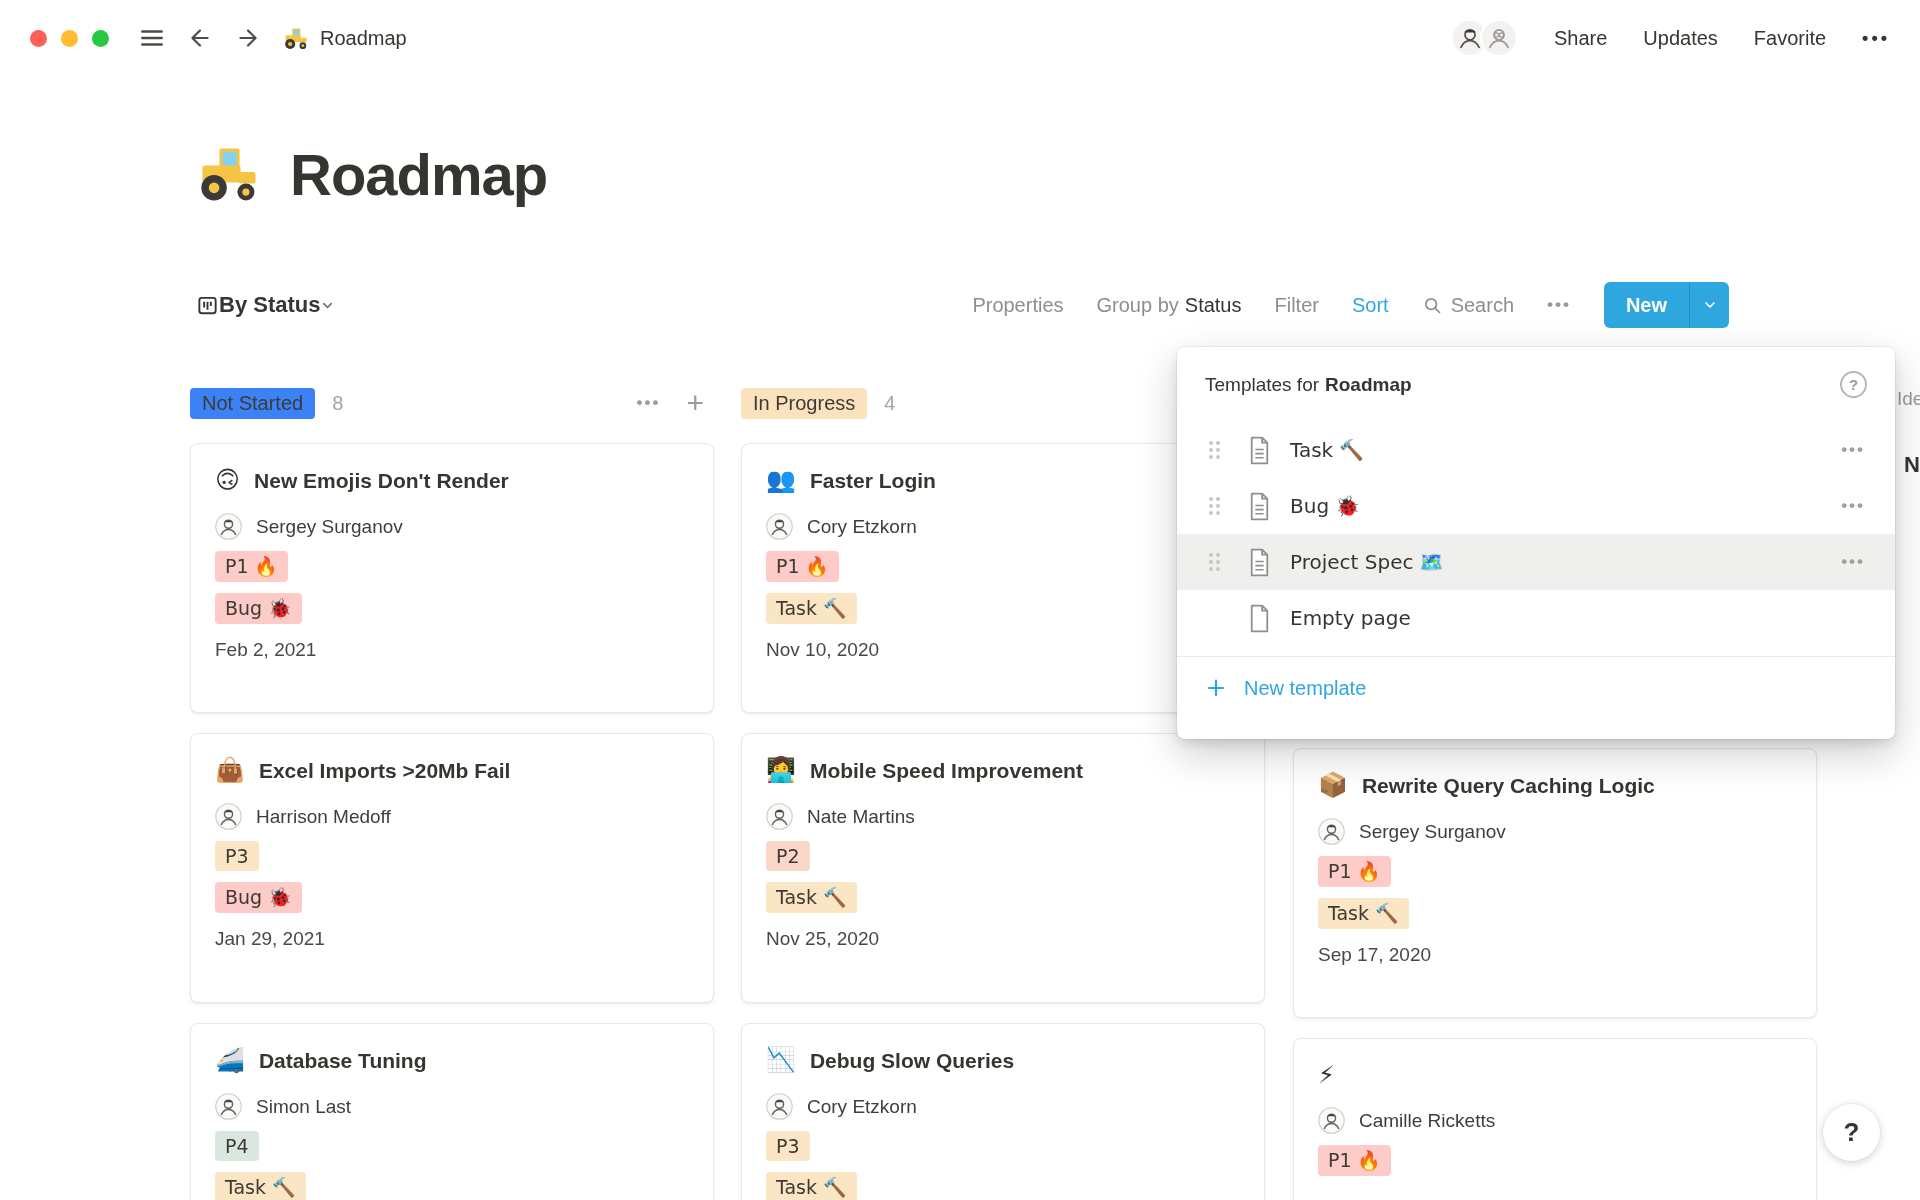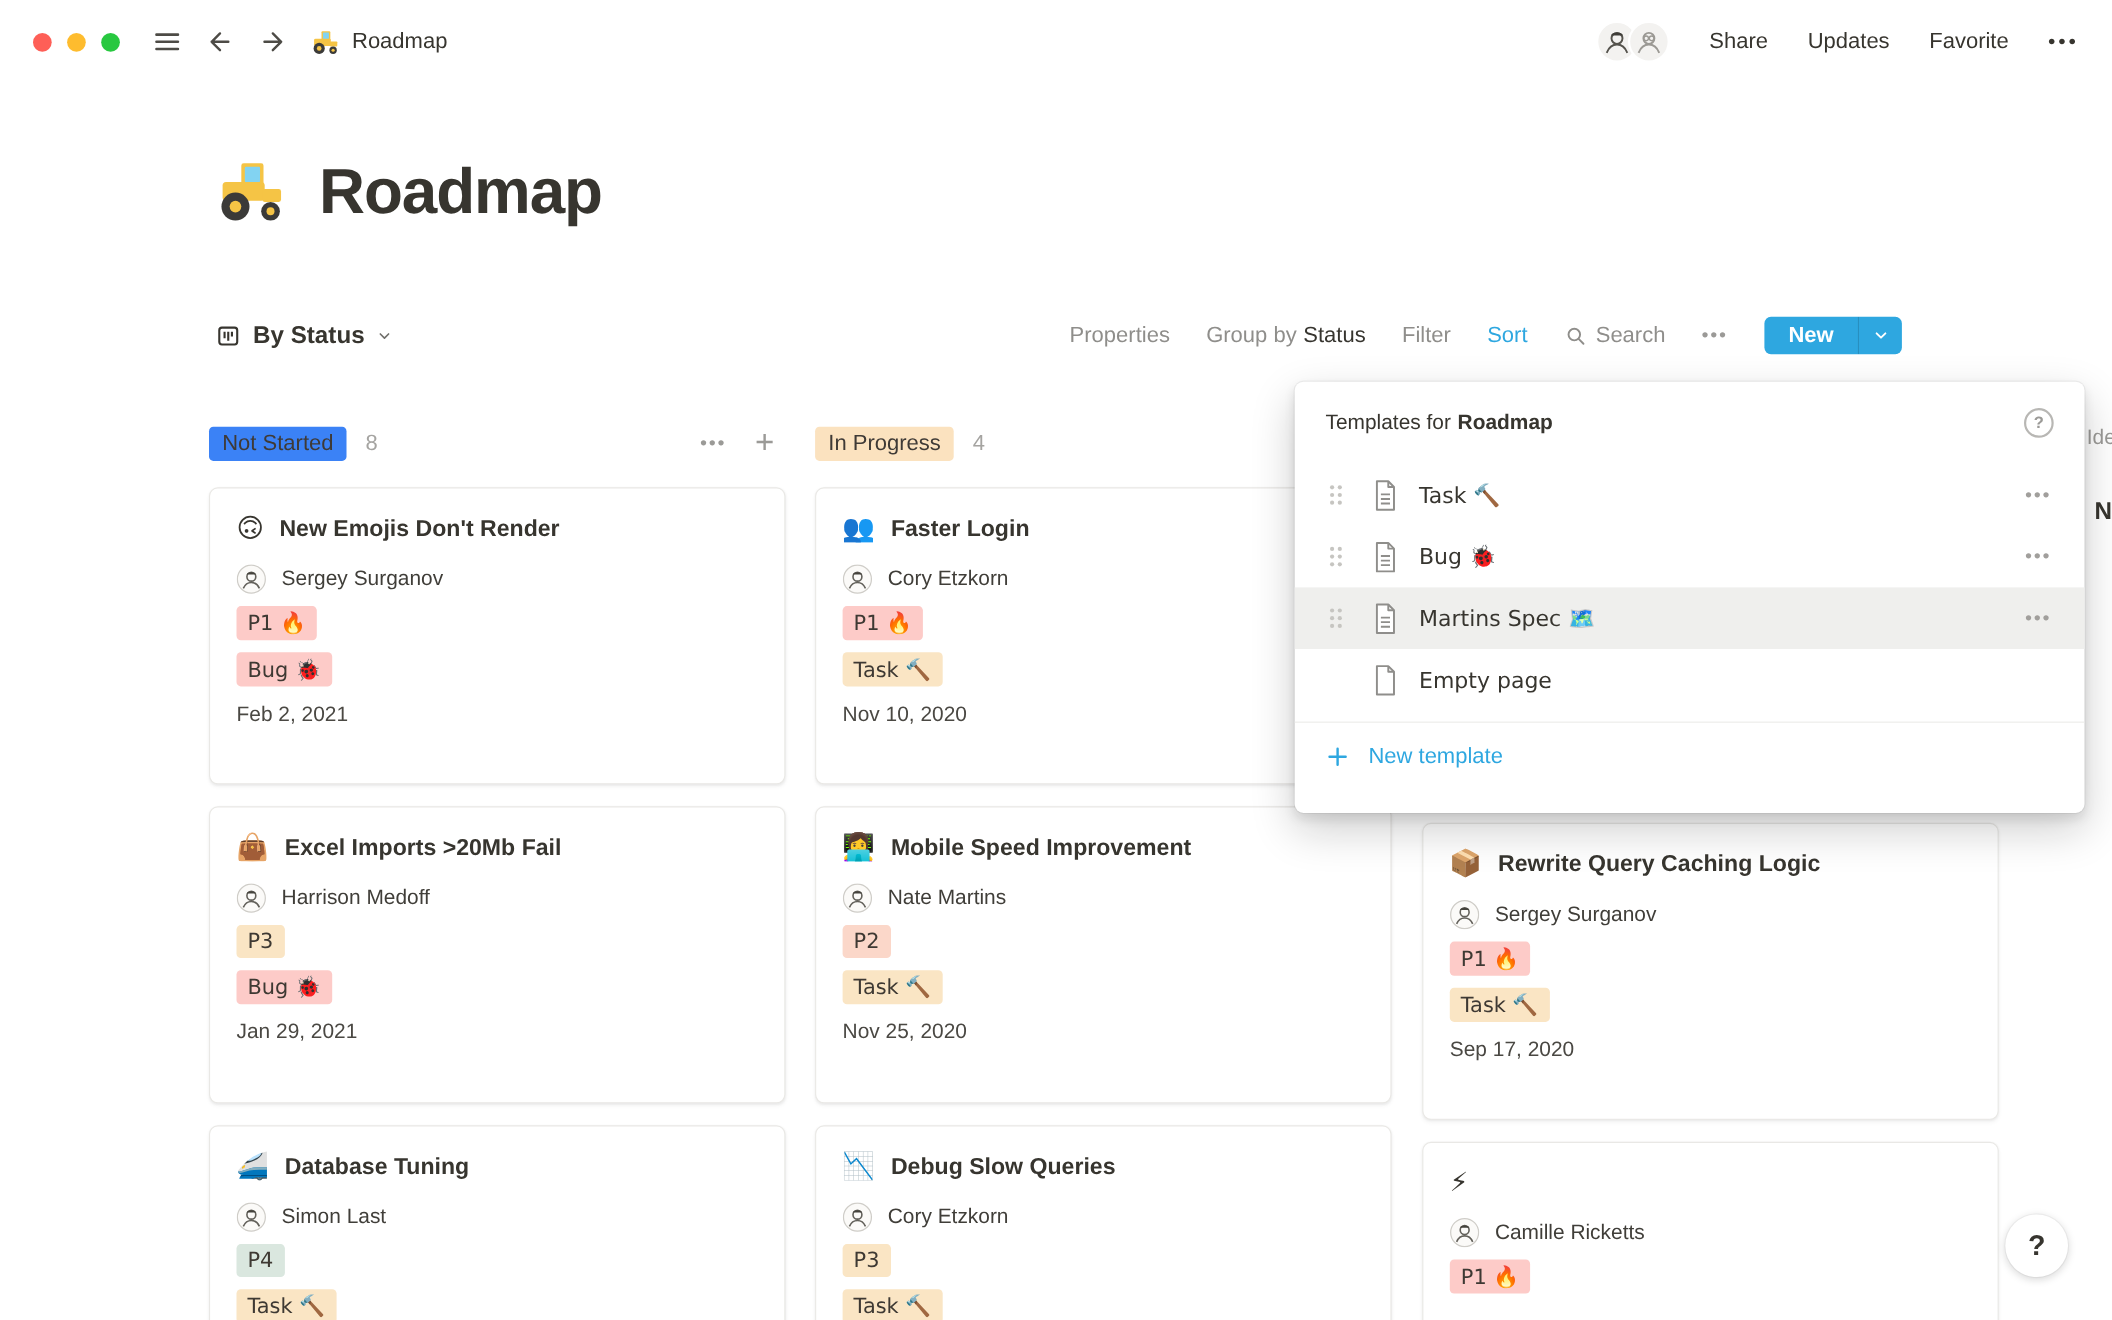--- a/index.html
+++ b/index.html
@@ -24,28 +24,28 @@
   .avatar-stack .tb-avatar{width:38px;height:38px;border-radius:50%;background:#F3F2F0;border:2px solid #fff;display:flex;align-items:center;justify-content:center;overflow:hidden;}
   .avatar-stack .tb-avatar + .tb-avatar{margin-left:-9px;}
   .tb-ellipsis{letter-spacing:3px;font-size:18px;font-weight:700;color:#37352F;}
 
   
   .page-heading{position:absolute;left:196px;top:140px;display:flex;align-items:center;gap:26px;}
   .page-heading h1{font-size:58px;font-weight:700;letter-spacing:-1px;color:#37352F;}
 
   
   .toolbar{position:absolute;left:196px;top:282px;width:1533px;height:46px;display:flex;align-items:center;}
-  .view-chip{display:flex;align-items:center;gap:11px;font-size:22px;font-weight:600;cursor:pointer;}
+  .view-chip{display:flex;align-items:center;gap:0;font-size:22px;font-weight:600;cursor:pointer;}
   .toolbar-menu{margin-left:auto;display:flex;align-items:center;gap:33px;font-size:20px;color:var(--gray);}
   .tb-item{cursor:pointer;white-space:nowrap;}
   .groupby b{color:var(--text);font-weight:400;margin-left:6px;}
   .sort{color:var(--accent);}
   .search-item{display:flex;align-items:center;gap:8px;text-align:right;}
   .tm-ellipsis{letter-spacing:2px;font-weight:700;font-size:17px;color:#9B9A97;}
-  .new-btn{display:flex;align-items:stretch;height:34px;border-radius:6px;overflow:hidden;background:var(--accent);color:#fff;cursor:pointer;}
+  .new-btn{display:flex;align-items:stretch;height:46px;border-radius:6px;overflow:hidden;background:var(--accent);color:#fff;cursor:pointer;}
   .new-btn .nb-label{display:flex;align-items:center;padding:0 22px;font-size:20px;font-weight:700;}
   .new-btn .nb-arrow{display:flex;align-items:center;justify-content:center;width:40px;border-left:1px solid rgba(0,0,0,0.14);}
 
   
   .board-column{position:absolute;top:385px;width:524px;}
   .col-header{display:flex;align-items:center;height:36px;margin-bottom:22px;}
   .col-badge{padding:4px 12px;border-radius:4px;font-size:20px;color:#3F3A36;}
   .col-count{margin-left:17px;font-size:20px;color:var(--lightgray);}
   .col-actions{margin-left:auto;display:flex;align-items:center;gap:26px;color:#9B9A97;padding-right:10px;}
   .col-more{letter-spacing:2px;font-weight:700;font-size:17px;cursor:pointer;}
@@ -444,21 +444,21 @@
             <circle cx="11" cy="18" r="1.9"></circle>
           </svg>
         </span>
         <span class="mi-doc">
           <svg width="25" height="29" viewBox="0 0 24 28" fill="none" stroke="#8F8E8B" stroke-width="1.7" stroke-linejoin="round">
             <path d="M4.5 1.5h10l5 5v20h-15z" fill="#fff"></path>
             <path d="M14.5 1.5v5h5"></path>
             <path d="M8 13h8M8 17h8M8 21h8" stroke-width="1.6"></path>
           </svg>
         </span>
-        <span class="mi-label emoji">Martins Spec 🗺️</span>
+        <span class="mi-label emoji">Project Spec 🗺️</span>
         <span class="mi-more">•••</span>
       </div>
       <div class="menu-item">
         <span class="mi-drag hidden-drag">
           <svg width="15" height="22" viewBox="0 0 15 22" fill="#C6C5C1">
             <circle cx="4" cy="4" r="1.9"></circle>
             <circle cx="11" cy="4" r="1.9"></circle>
             <circle cx="4" cy="11" r="1.9"></circle>
             <circle cx="11" cy="11" r="1.9"></circle>
             <circle cx="4" cy="18" r="1.9"></circle>

